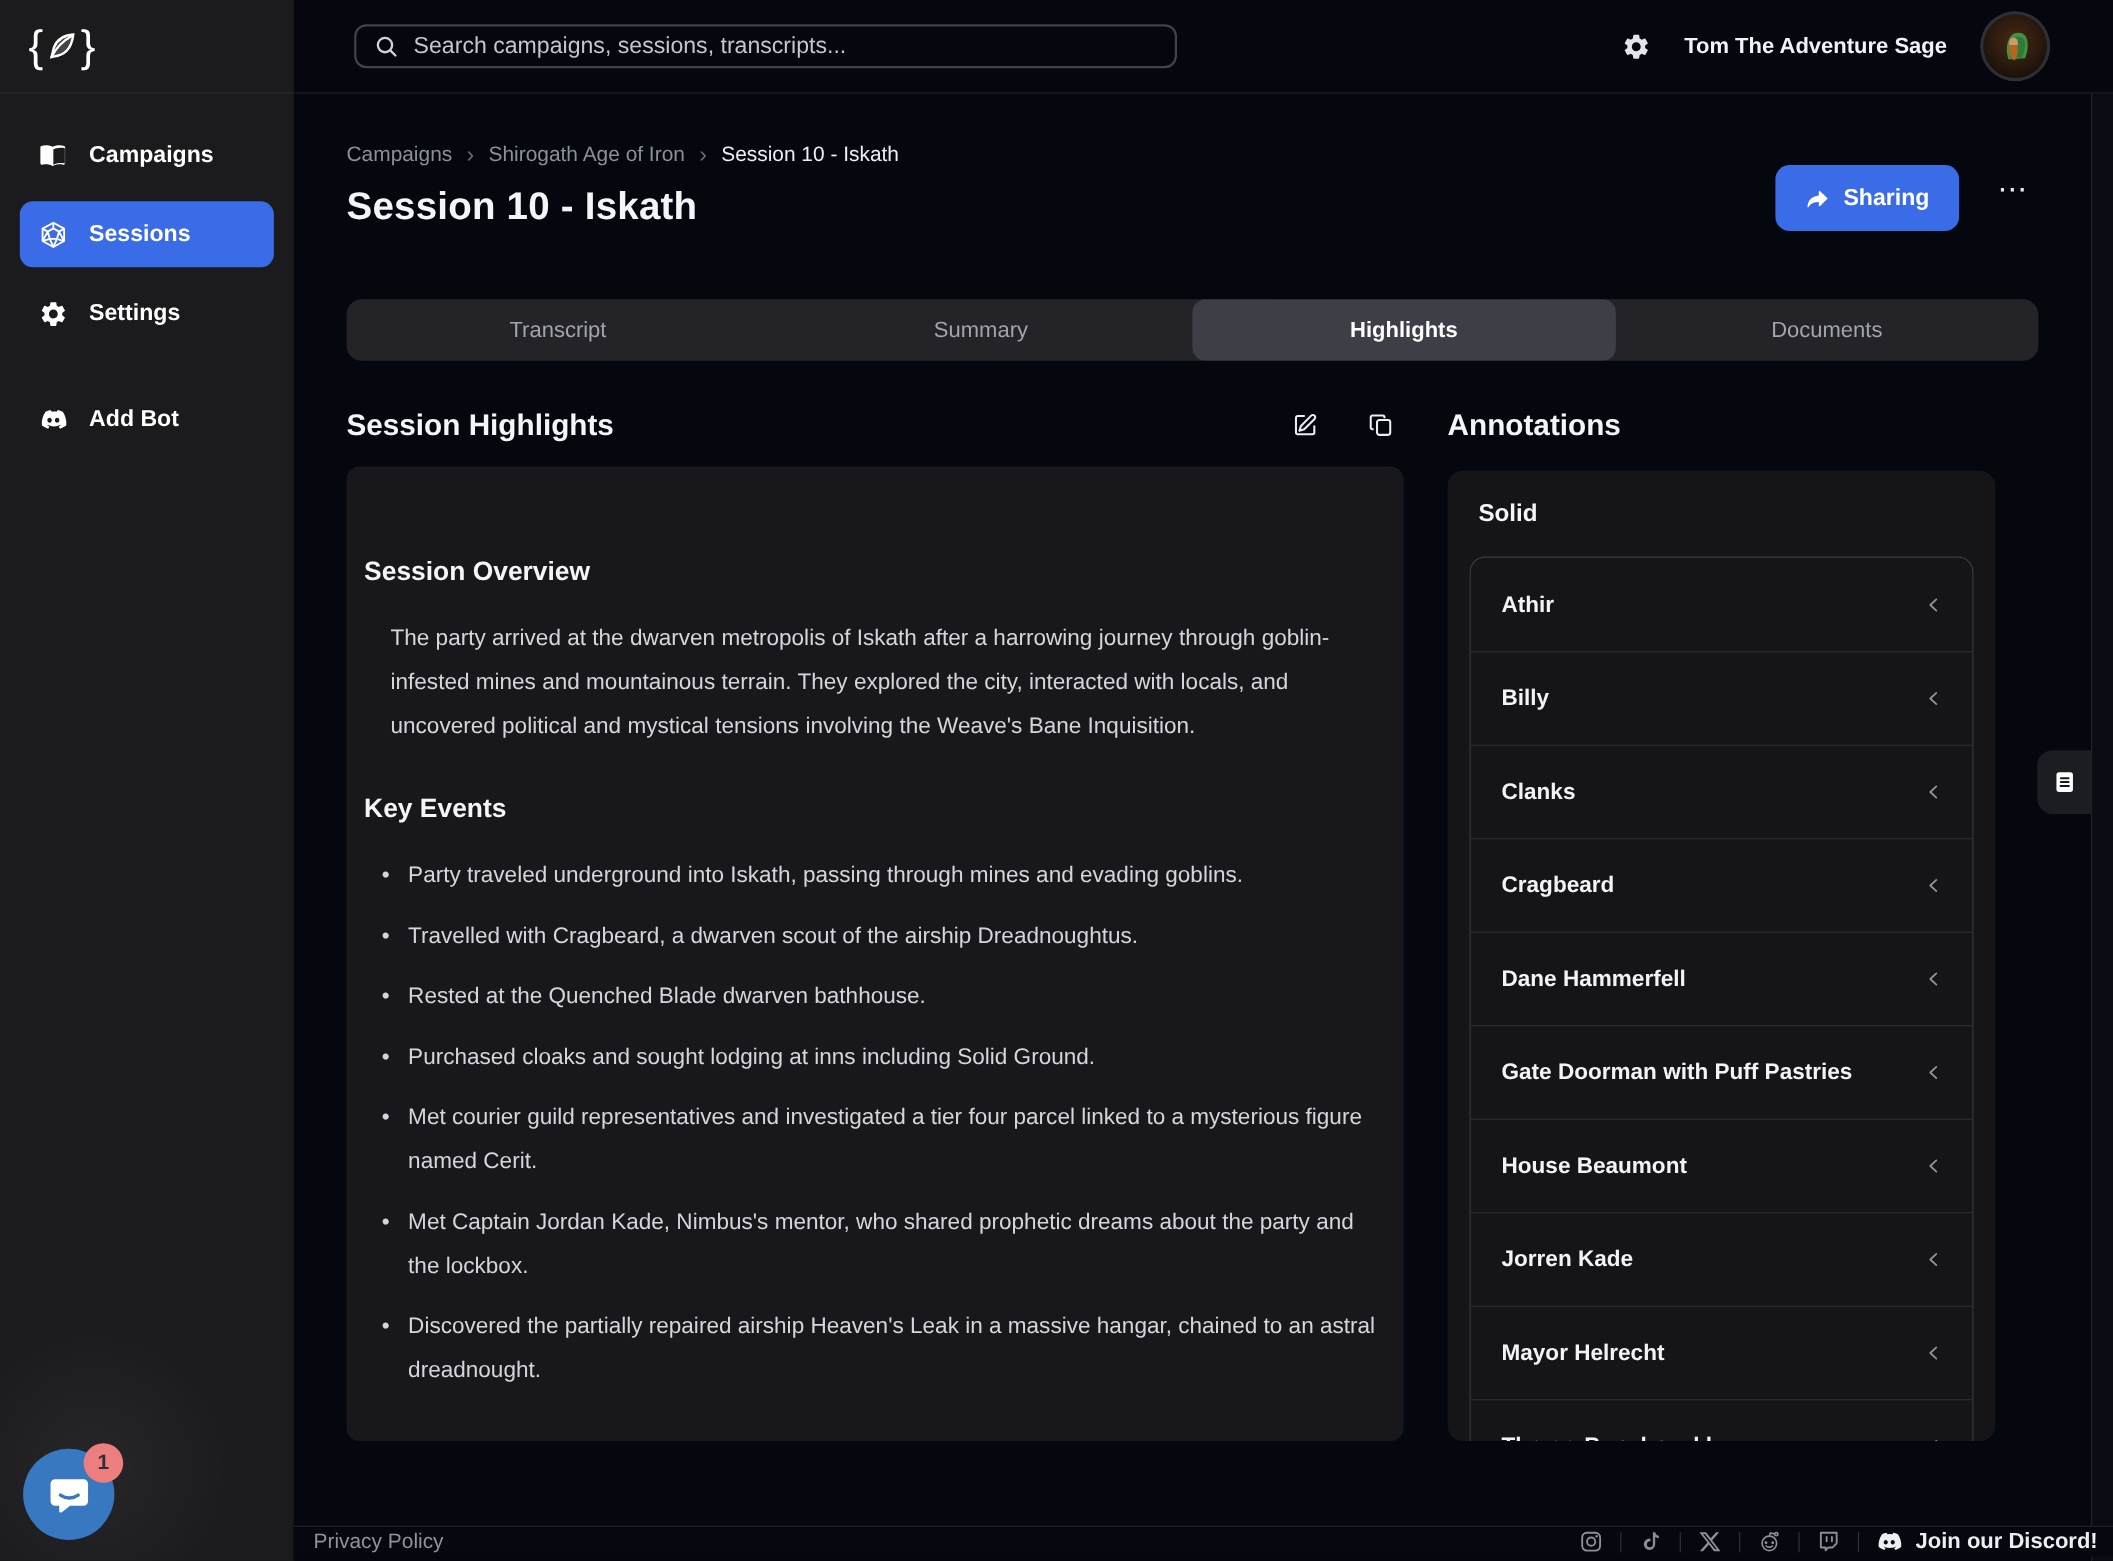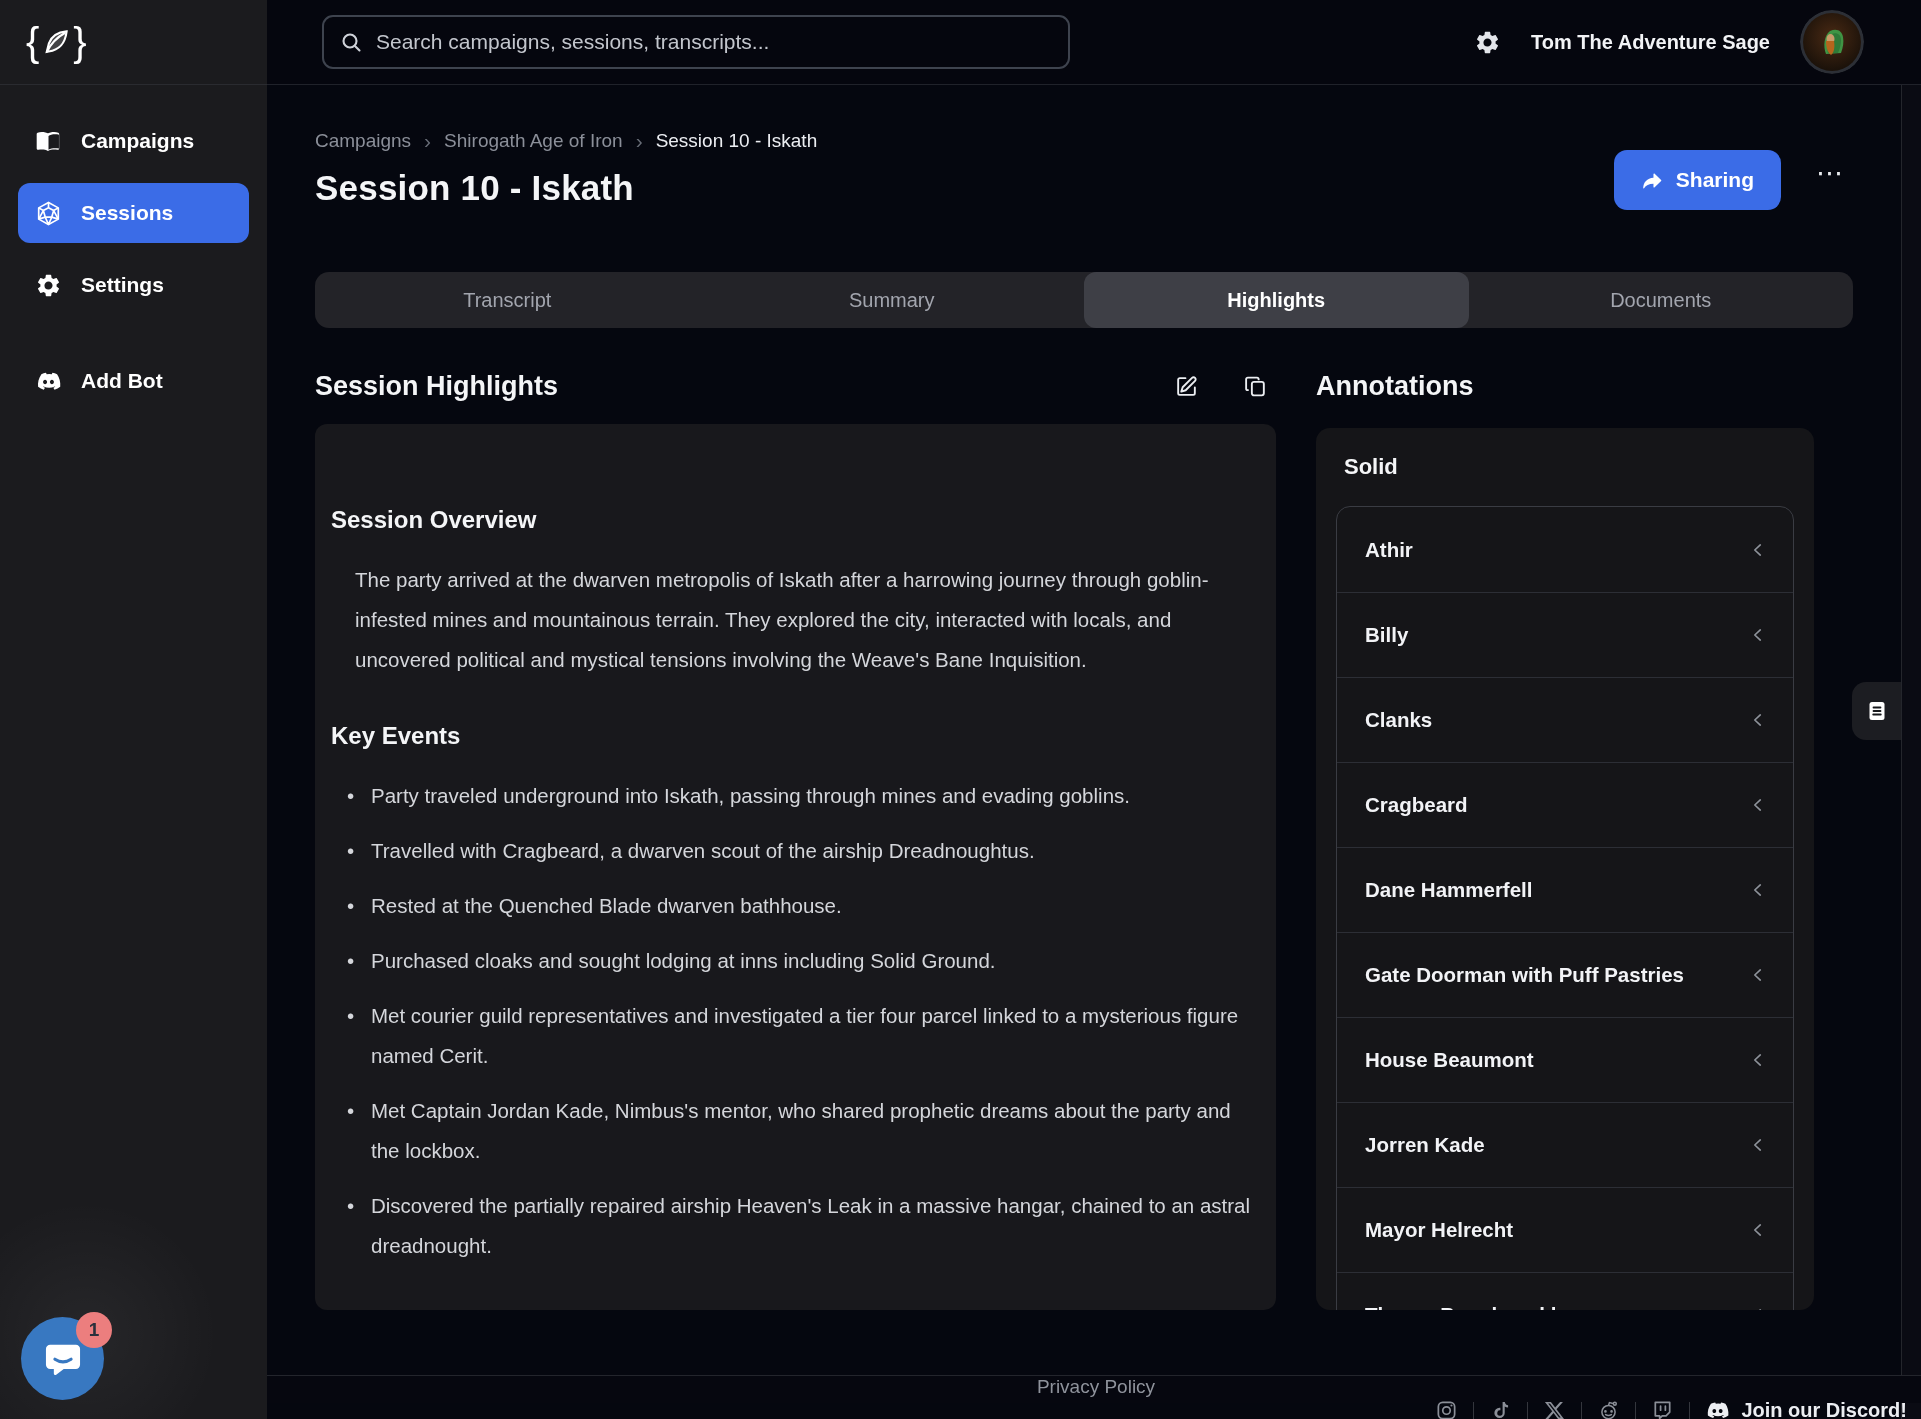--- a/index.html
+++ b/index.html
@@ -26,21 +26,21 @@
   .nav{padding:26px 18px 0 18px;display:flex;flex-direction:column;gap:12px;}
   .nav-item{height:60px;border-radius:12px;display:flex;align-items:center;gap:19px;padding:0 17px;
     color:#ffffff;font-size:21px;font-weight:700;cursor:pointer;}
   .nav-item .nicon{width:27px;height:27px;color:#fff;flex:none;}
   .nav-item.active{background:var(--accent);}
   .nav-item.spaced{margin-top:24px;}
 
   
   .topbar{position:absolute;left:267px;right:0;top:0;height:85px;background:#05060e;
     border-bottom:1px solid #20222a;display:flex;align-items:center;z-index:5;}
-  .search{margin-left:55px;width:748px;height:54px;border:2px solid #3e434e;border-radius:11px;
+  .search{margin-left:55px;width:748px;height:40px;border:2px solid #3e434e;border-radius:11px;
     display:flex;align-items:center;gap:13px;padding:0 15px;cursor:text;background:transparent;}
   .search .sicon{width:24px;height:24px;color:#cfd2d9;flex:none;}
   .search .placeholder{color:#c3c6cd;font-size:21px;}
   .topbar-right{margin-left:auto;display:flex;align-items:center;gap:30px;padding-right:57px;}
   .gear-btn{width:27px;height:27px;color:#e3e5ea;cursor:pointer;}
   .username{font-size:20px;font-weight:600;color:#f2f3f6;cursor:pointer;}
   .avatar{width:64px;height:64px;border-radius:50%;overflow:hidden;cursor:pointer;flex:none;}
 
   
   .main{position:absolute;left:267px;top:85px;right:0;bottom:0;}
@@ -91,22 +91,22 @@
   .npc-chevron{width:22px;height:22px;color:#8e939b;}
 
   
   .drawer-gutter{position:absolute;top:85px;bottom:0;right:0;width:20px;background:#0a0b13;
     border-left:1px solid #24262c;z-index:4;}
   .drawer-tab{position:absolute;top:682px;right:20px;width:49px;height:58px;background:#1c1d22;
     border-radius:14px 0 0 14px;display:flex;align-items:center;justify-content:center;cursor:pointer;z-index:5;}
   .drawer-tab .jicon{width:24px;height:24px;color:#fff;}
 
   
-  .footer{position:absolute;left:267px;right:0;bottom:16px;height:28px;border-top:1px solid #23252c;
-    background:#06070f;display:flex;align-items:center;padding:0 14px 0 18px;z-index:6;flex-direction:column;}
+  .footer{position:absolute;left:267px;right:0;bottom:4px;height:28px;border-top:1px solid #23252c;
+    background:#06070f;display:flex;align-items:center;padding:0 14px 0 18px;z-index:6;}
   .privacy{color:#8f939c;font-size:19px;cursor:pointer;}
   .socials{margin-left:auto;display:flex;align-items:center;}
   .socials .soc{width:23px;height:23px;color:#8b8f98;cursor:pointer;}
   .socials .ssep{width:1px;height:18px;background:#34363d;margin:0 15px;}
   .discord-cta{display:flex;align-items:center;gap:11px;color:#eceef2;font-size:20px;font-weight:600;cursor:pointer;}
   .discord-cta .dicon{width:25px;height:25px;color:#eceef2;}
 
   
   .chat-glow{position:absolute;left:-60px;bottom:-60px;width:290px;height:290px;border-radius:50%;
     background:radial-gradient(circle,rgba(255,255,255,.05),rgba(255,255,255,0) 65%);z-index:7;pointer-events:none;}

